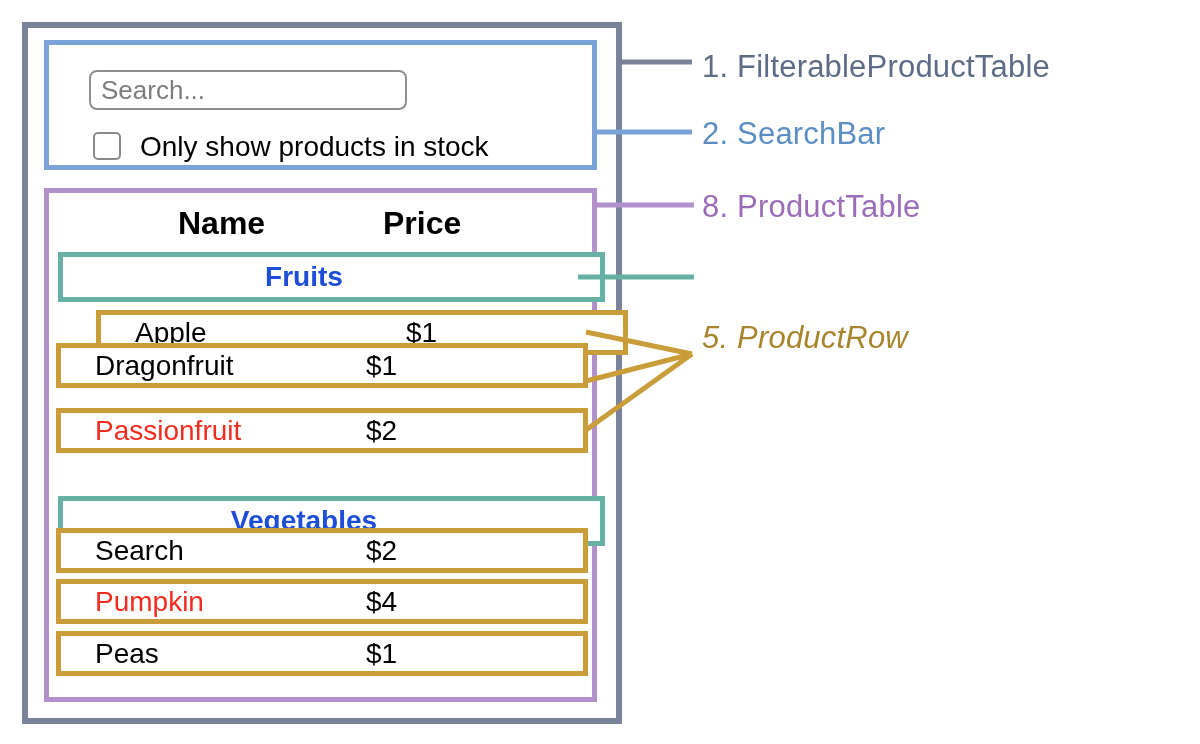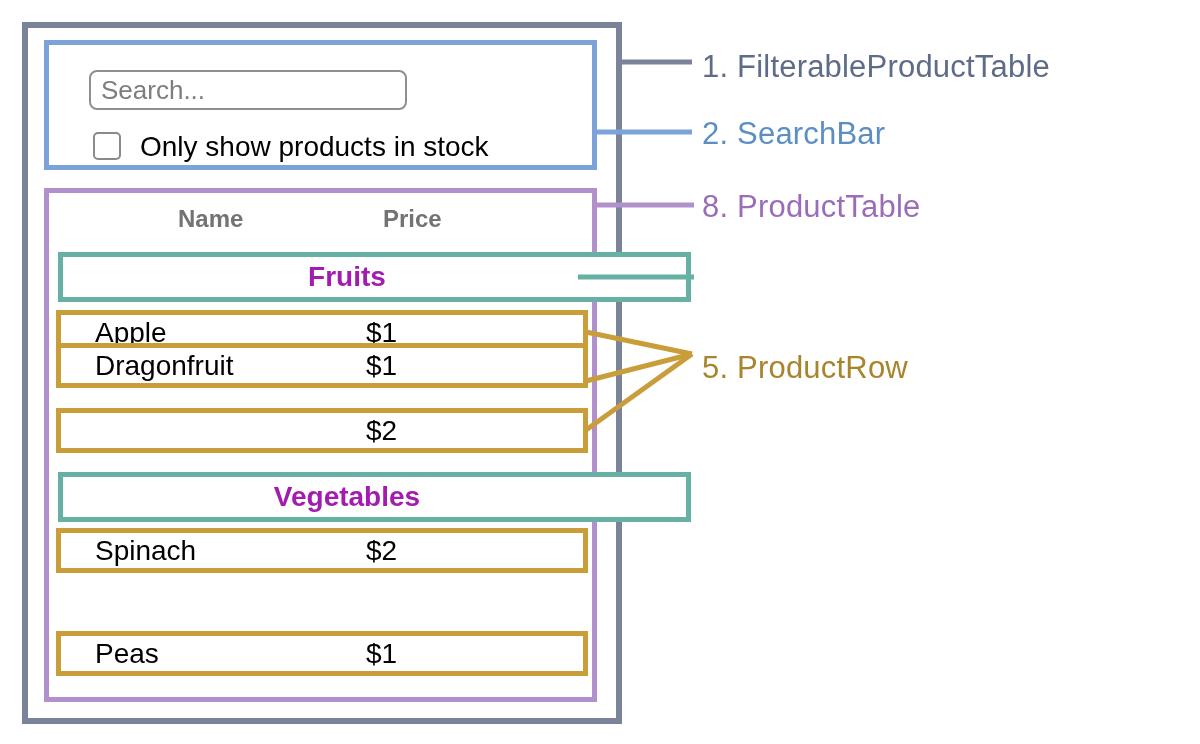--- a/index.html
+++ b/index.html
@@ -27,51 +27,51 @@
   .search-input{position:absolute;left:89px;top:70px;width:318px;height:40px;
     box-sizing:border-box;border:2px solid #8f8f8f;border-radius:8px;
     font-family:"Liberation Sans", sans-serif;font-size:26px;color:#333;
     padding:0 0 0 10px;outline:none;background:#fff;}
   .search-input::placeholder{color:#7d7d7d;opacity:1;}
 
   .checkbox{position:absolute;left:93px;top:132px;width:28px;height:28px;
     box-sizing:border-box;border:2px solid #8a8a8a;border-radius:5px;background:#fff;}
   .checkbox-label{position:absolute;left:140px;top:131px;font-size:28px;color:#000;white-space:nowrap;text-align:center;}
 
-  .col-header{position:absolute;top:205px;font-size:24px;font-weight:bold;color:#737373;white-space:nowrap;}
+  .col-header{position:absolute;top:205px;font-size:32px;font-weight:bold;color:#000000;white-space:nowrap;}
   .col-header.name{left:178px;}
   .col-header.price{left:383px;}
 
-  .category-row{position:absolute;left:58px;width:633px;height:50px;
+  .category-row{position:absolute;left:58px;width:547px;height:50px;
     box-sizing:border-box;border:5px solid var(--c-teal);background:#fff;
     display:flex;align-items:center;justify-content:center;
-    font-size:28px;font-weight:bold;color:#a21caf;padding-right:55px;}
+    font-size:28px;font-weight:bold;color:#1d4ed8;padding-right:55px;}
   .cat-fruits{top:252px;}
-  .cat-vegetables{top:472px;}
+  .cat-vegetables{top:496px;}
 
   .product-row{position:absolute;left:56px;width:532px;height:45px;
     box-sizing:border-box;border:5px solid var(--c-gold);background:#fff;}
   .product-row .row-name{position:absolute;left:34px;top:50%;transform:translateY(-50%);
     font-size:28px;color:#000;white-space:nowrap;}
   .product-row .row-price{position:absolute;left:305px;top:50%;transform:translateY(-50%);
     font-size:28px;color:#000;white-space:nowrap;}
   .product-row .row-name[data-highlight="true"]{color:var(--c-red);}
 
-  .row-apple{top:310px;} .row-dragonfruit{top:343px;} .row-passionfruit{top:408px;}
+  .row-apple{top:310px;margin-left:40px;} .row-dragonfruit{top:343px;} .row-passionfruit{top:408px;}
   .row-spinach{top:528px;} .row-pumpkin{top:579px;} .row-peas{top:631px;padding-left:24px;}
 
   .connectors{position:absolute;left:0;top:0;width:1200px;height:744px;pointer-events:none;}
 
   .legend-label{position:absolute;left:702px;font-size:31px;font-weight:500;white-space:nowrap;
     letter-spacing:0.2px;}
   .legend-1{top:49px;color:var(--t-outer);}
   .legend-2{top:116px;color:var(--t-blue);text-align:right;}
   .legend-3{top:189px;color:var(--t-purple);}
   .legend-4{top:261px;color:var(--t-teal);}
-  .legend-5{top:350px;color:var(--t-gold);}
+  .legend-5{top:320px;color:var(--t-gold);font-style:italic;}
 </style>
 </head>
 <body>
 
 <div class="canvas">
 
   <div class="box outer-box"></div>
 
   <div class="box search-box"></div>
   <input class="search-input" type="text" placeholder="Search..." style="">
@@ -87,25 +87,30 @@
 
   <div class="product-row row-apple">
     <span class="row-name" data-highlight="false">Apple</span>
     <span class="row-price">$1</span>
   </div>
   <div class="product-row row-dragonfruit">
     <span class="row-name" data-highlight="false">Dragonfruit</span>
     <span class="row-price">$1</span>
   </div>
   <div class="product-row row-passionfruit">
+    <span class="row-name" data-highlight="true">Passionfruit</span>
     <span class="row-price">$2</span>
   </div>
   <div class="product-row row-spinach">
-    <span class="row-name" data-highlight="false">Spinach</span>
+    <span class="row-name" data-highlight="false">Search</span>
     <span class="row-price">$2</span>
+  </div>
+  <div class="product-row row-pumpkin">
+    <span class="row-name" data-highlight="true">Pumpkin</span>
+    <span class="row-price">$4</span>
   </div>
   <div class="product-row row-peas">
     <span class="row-name" data-highlight="false">Peas</span>
     <span class="row-price">$1</span>
   </div>
 
   <svg class="connectors" viewBox="0 0 1200 744" xmlns="http://www.w3.org/2000/svg">
     <line x1="616" y1="62" x2="692" y2="62" stroke="#7a8399" stroke-width="5"></line>
     <line x1="593" y1="132" x2="692" y2="132" stroke="#7ba3d9" stroke-width="5"></line>
     <line x1="593" y1="205" x2="694" y2="205" stroke="#b290cb" stroke-width="5"></line>

